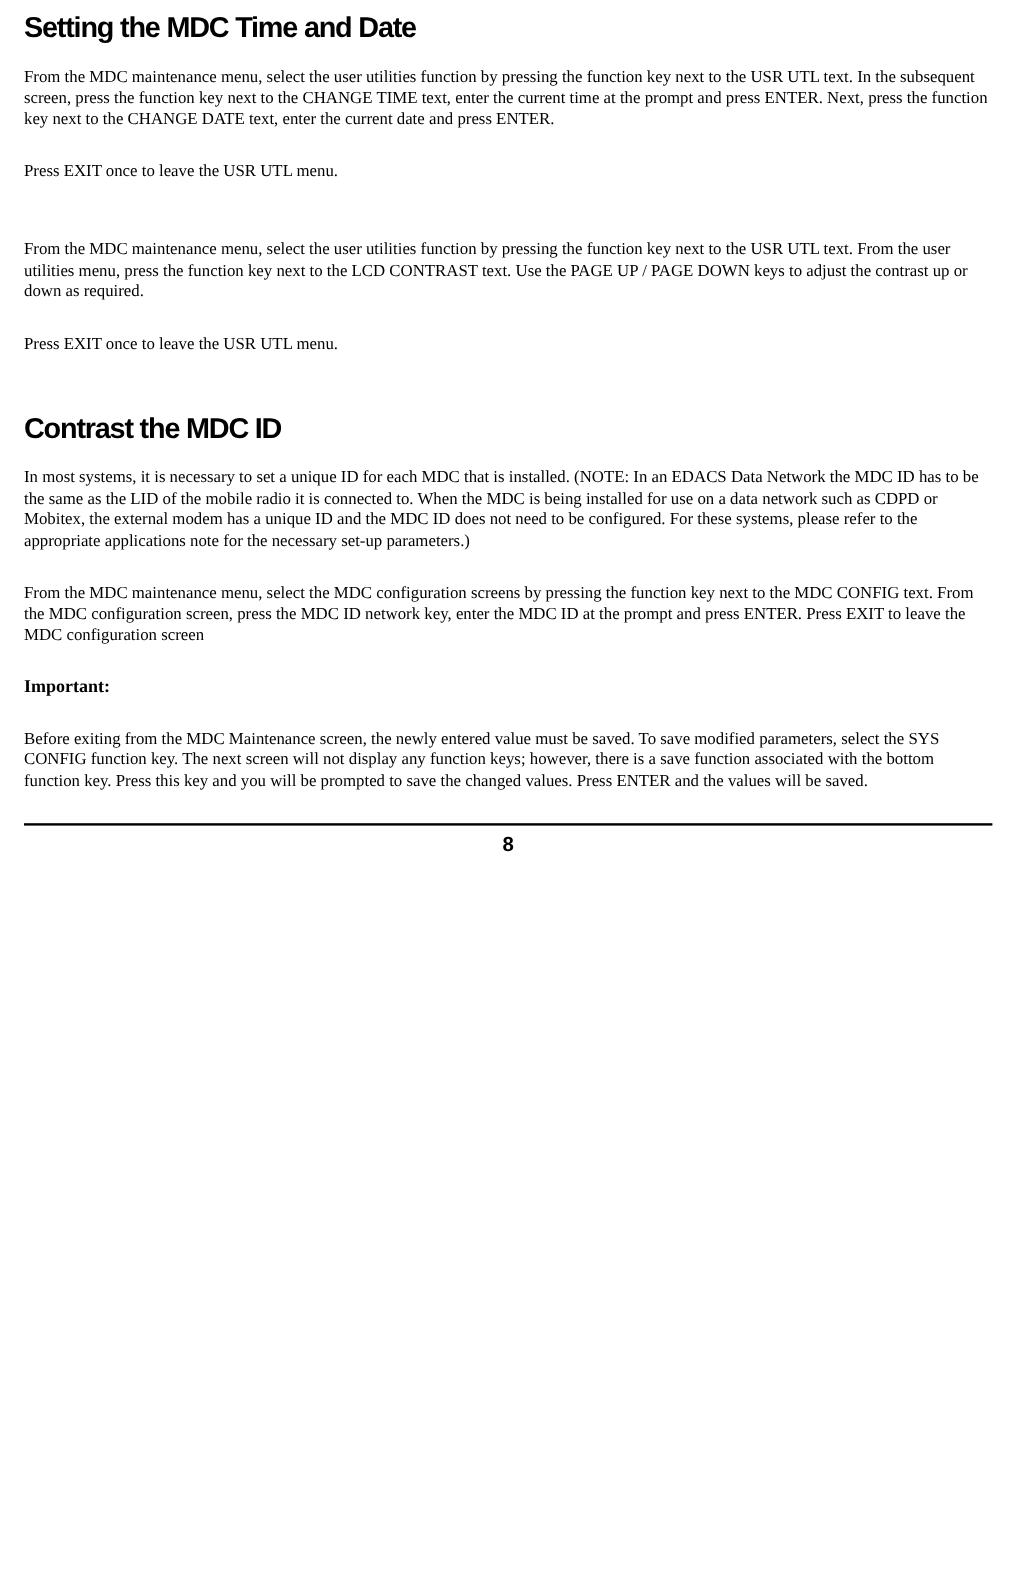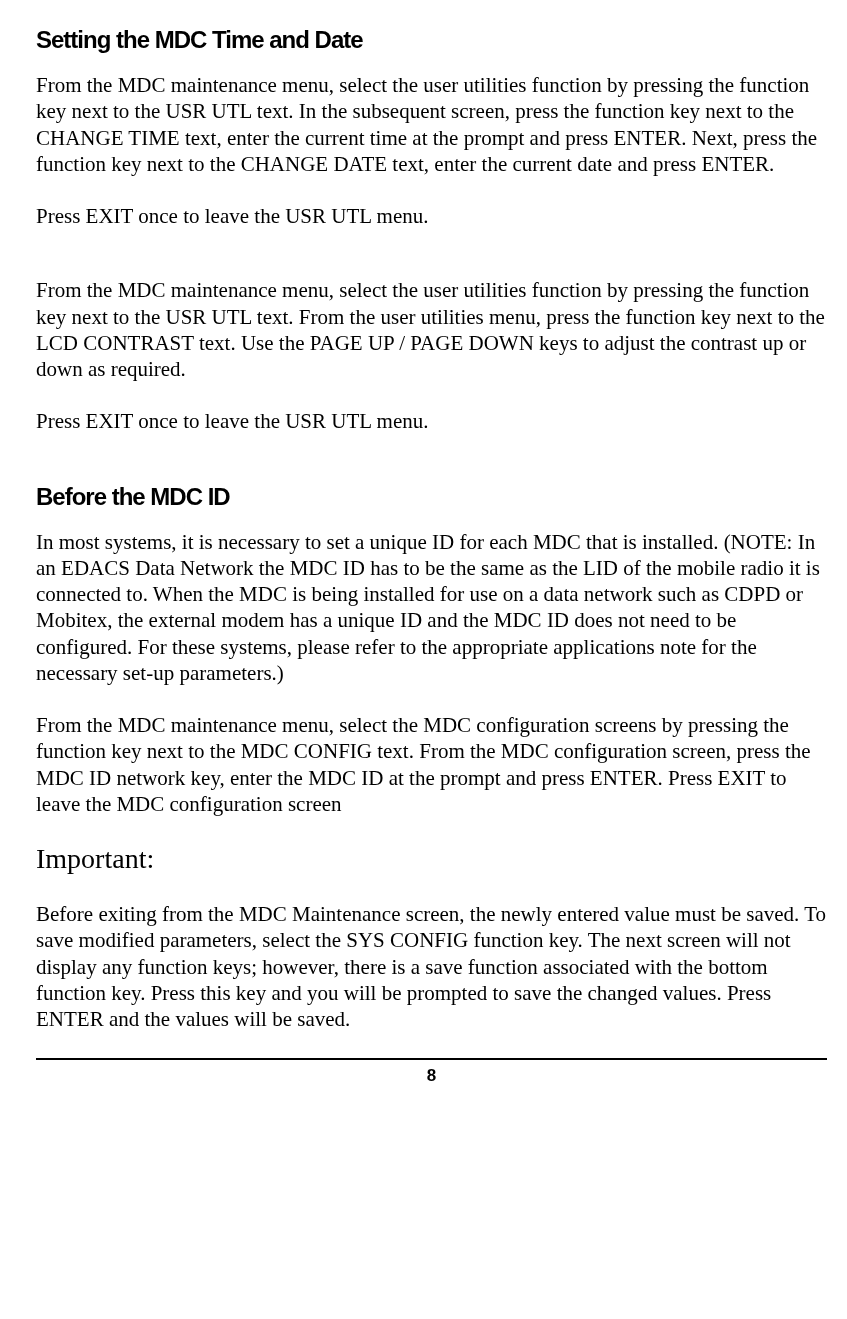--- a/index.html
+++ b/index.html
@@ -4,39 +4,38 @@
 <style>
   body {
     margin: 0;
     padding: 0;
     background: #ffffff;
     font-family: Garamond, "Times New Roman", Georgia, serif;
     color: #000000;
     width: 847px;
   }
   .page {
-    padding: 26px 20px 20px 20px;
+    padding: 10px 20px 20px 20px;
     box-sizing: border-box;
-    margin-left: 16px;
   }
   h2.section-heading {
     font-family: "Arial Black", "Helvetica Neue", Arial, sans-serif;
     font-weight: 900;
     font-size: 24px;
     letter-spacing: -1px;
     margin: 0 0 18px 0;
   }
   p.body-text {
-    font-size: 21px;
+    font-size: 14px;
     line-height: 1.25;
     margin: 0 0 26px 0;
   }
   p.important-label {
-    font-size: 28px;
-    font-weight: normal;
+    font-size: 15px;
+    font-weight: bold;
     margin: 0 0 26px 0;
   }
   .section-gap {
     height: 22px;
   }
   hr.footer-rule {
     border: none;
     border-top: 2px solid #000000;
     margin: 24px 0 6px 0;
   }
@@ -56,21 +55,21 @@
   <p class="body-text">From the MDC maintenance menu, select the user utilities function by pressing the function key next to the USR UTL text.  In the subsequent screen, press the function key next to the CHANGE TIME text, enter the current time at the prompt and press ENTER.  Next, press the function key next to the CHANGE DATE text, enter the current date and press ENTER.</p>
   <p class="body-text">Press EXIT once to leave the USR UTL menu.</p>
 
   <div class="section-gap"></div>
 
   <p class="body-text">From the MDC maintenance menu, select the user utilities function by pressing the function key next to the USR UTL text.  From the user utilities menu, press the function key next to the LCD CONTRAST text.  Use the PAGE UP / PAGE DOWN keys to adjust the contrast up or down as required.</p>
   <p class="body-text">Press EXIT once to leave the USR UTL menu.</p>
 
   <div class="section-gap"></div>
 
-  <h2 class="section-heading">Before the MDC ID</h2>
+  <h2 class="section-heading">Contrast the MDC ID</h2>
   <p class="body-text">In most systems, it is necessary to set a unique ID for each MDC that is installed. (NOTE: In an EDACS Data Network the MDC ID has to be the same as the LID of the mobile radio it is connected to.  When the MDC is being installed for use on a data network such as CDPD or Mobitex, the external modem has a unique ID and the MDC ID does not need to be configured.  For these systems, please refer to the appropriate applications note for the necessary set-up parameters.)</p>
   <p class="body-text">From the MDC maintenance menu, select the MDC configuration screens by pressing the function key next to the MDC CONFIG text.  From the MDC configuration screen, press the MDC ID network key, enter the MDC ID at the prompt and press ENTER.  Press EXIT to leave the MDC configuration screen</p>
   <p class="important-label">Important:</p>
   <p class="body-text">Before exiting from the MDC Maintenance screen, the newly entered value must be saved.  To save modified parameters, select the SYS CONFIG function key.  The next screen will not display any function keys; however, there is a save function associated with the bottom function key.  Press this key and you will be prompted to save the changed values.  Press ENTER and the values will be saved.</p>
 
   <hr class="footer-rule">
   <div class="page-number">8</div>
 </div>
 
 </body></html>

